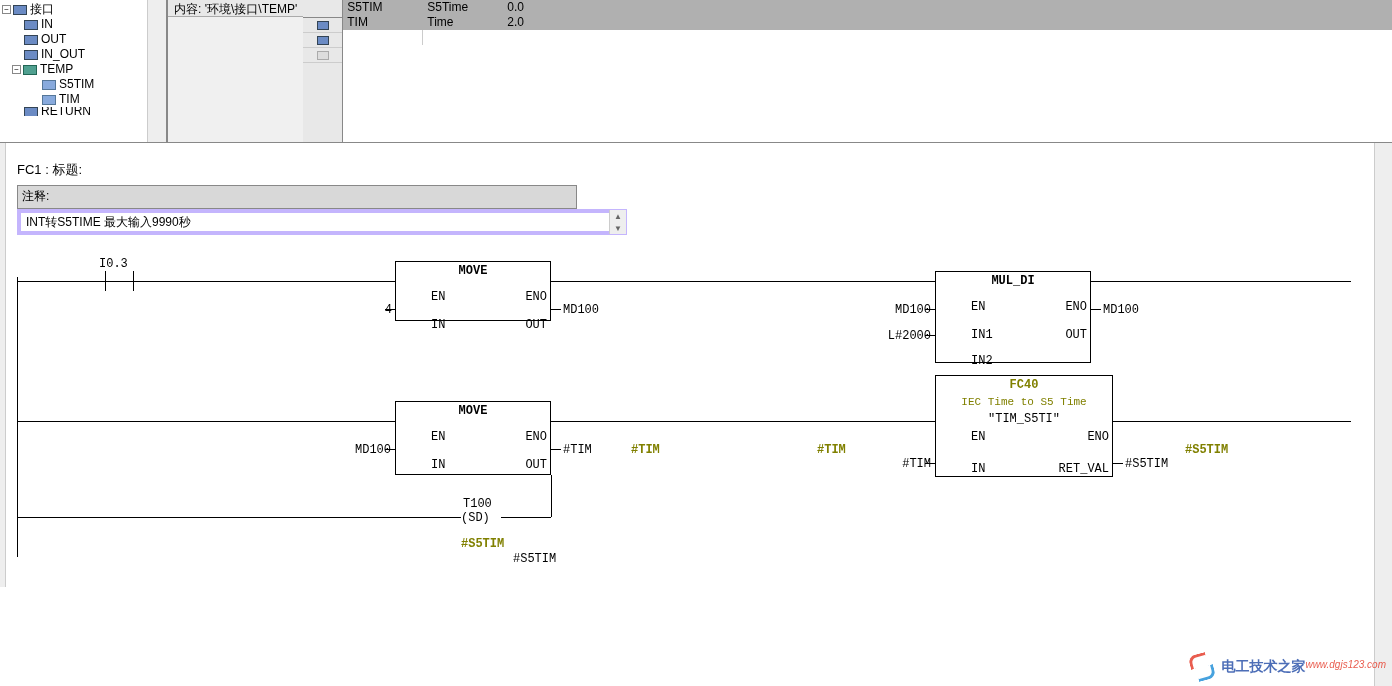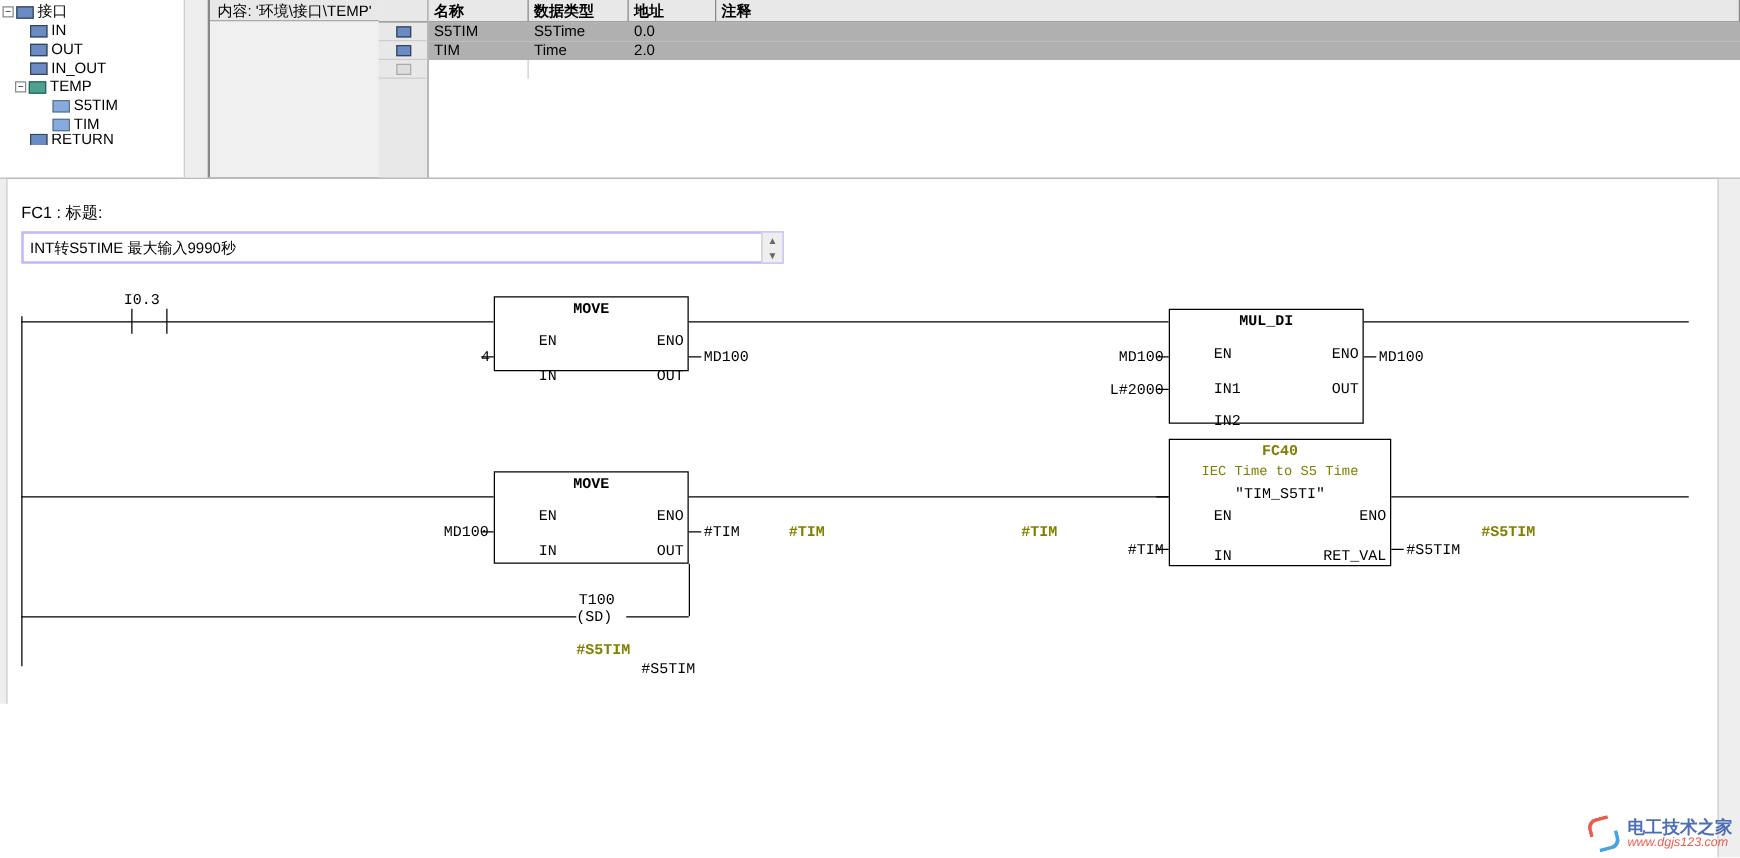--- a/index.html
+++ b/index.html
@@ -42,21 +42,21 @@
 .editor::before { content: ""; position: absolute; left: 0; top: 0; bottom: 0; width: 5px; background: #eee; border-right: 1px solid #ccc; }
 .scroll-right { position: absolute; right: 0; top: 143px; bottom: 0; width: 18px; background: #eee; border-left: 1px solid #ccc; }
 
 .fc-title { margin: 8px 0 6px 0; font-size: 13px; }
 .comment-box { width: 560px; height: 24px; background: #d8d8d8; border: 1px solid #888; padding: 2px 4px; display: flex; }
 .comment-label { color: #000; }
 
 .segment-head { display: flex; align-items: center; margin: 18px 0 4px 0; font-size: 13px; }
 .seg-badge { background: #339966; color: #fff; padding: 0 4px; height: 16px; display: inline-flex; align-items: center; margin-right: 4px; font-weight: bold; }
 .segment-input-wrap { position: relative; width: 610px; }
-.segment-input { width: 610px; height: 26px; border: 2px solid #c4b5fd; padding: 3px 5px; font-family: inherit; font-size: 12px; background: #fff; }
+.segment-input { width: 610px; height: 26px; border: 4px solid #c4b5fd; padding: 3px 5px; font-family: inherit; font-size: 12px; background: #fff; }
 .scroll-stub { position: absolute; right: 1px; top: 1px; width: 17px; height: 24px; background: #eee; border-left: 1px solid #ccc; display: flex; flex-direction: column; }
 .scroll-stub div { flex: 1; display: flex; align-items: center; justify-content: center; font-size: 8px; color: #666; }
 
 
 .ladder { position: relative; width: 1340px; height: 340px; font-family: "Courier New", monospace; font-size: 12px; margin-top: 12px; }
 .ladder .lbl { position: absolute; white-space: nowrap; }
 .ladder .wire-h { position: absolute; height: 1px; background: #000; }
 .ladder .wire-v { position: absolute; width: 1px; background: #000; }
 .ladder .contact-v { position: absolute; width: 1px; height: 20px; background: #000; }
 .ladder .box { position: absolute; border: 1px solid #000; background: #fff; }
@@ -66,21 +66,21 @@
 .ladder .port { position: absolute; font-size: 12px; margin-left: 32px; }
 .ladder .port.l { left: 3px; }
 .ladder .port.r { right: 3px; }
 .ladder .io { position: absolute; }
 .ladder .olive { color: #808000; font-weight: bold; }
 
 .watermark { position: absolute; right: 6px; bottom: 6px; display: flex; align-items: center; gap: 6px; opacity: 0.9; }
 .wm-icon { width: 26px; height: 26px; position: relative; }
 .wm-icon .s1 { position: absolute; left: 0; top: 0; width: 18px; height: 14px; border: 3px solid #e74c3c; border-right: none; border-bottom: none; border-radius: 8px 0 0 0; transform: rotate(-15deg); }
 .wm-icon .s2 { position: absolute; right: 0; bottom: 0; width: 18px; height: 14px; border: 3px solid #3498db; border-left: none; border-top: none; border-radius: 0 0 8px 0; transform: rotate(-15deg); }
-.wm-text { display: flex; flex-direction: column; line-height: 1.1; }
+.wm-text { display: flex; line-height: 1.1; }
 .wm-cn { color: #3a5fb0; font-size: 14px; font-weight: bold; }
 .wm-url { color: #e74c3c; font-size: 10px; font-style: italic; }
 </style>
 </head>
 <body>
 
 <div class="top-panel">
   <div class="tree-panel">
     <div class="tree-content">
       <div class="tree-row">
@@ -136,26 +136,20 @@
             <span class="marker-icon"></span>
           </div>
         <div class="row-marker">
             <span class="marker-icon"></span>
           </div>
         <div class="row-marker">
             <span class="marker-icon" style="background:#ddd;border-color:#aaa"></span>
           </div>
       </div>
       <div class="table-area">
-        <div class="table-head">
-          <div class="col-name">名称</div>
-          <div class="col-type">数据类型</div>
-          <div class="col-addr">地址</div>
-          <div class="col-comment">注释</div>
-        </div>
         <div class="table-body">
           <div class="table-row sel">
             <div class="col-name">S5TIM</div>
             <div class="col-type">S5Time</div>
             <div class="col-addr">0.0</div>
             <div class="col-comment"></div>
           </div>
           <div class="table-row sel">
             <div class="col-name">TIM</div>
             <div class="col-type">Time</div>
@@ -167,20 +161,23 @@
           </div>
         </div>
       </div>
     </div>
   </div>
 </div>
 
 <div class="editor">
   <div class="fc-title">FC1 : 标题:</div>
 
+  <div class="comment-box">
+    <span class="comment-label">注释:</span>
+  </div>
 
 
   <div class="segment-input-wrap">
     <input class="segment-input" value="INT转S5TIME 最大输入9990秒" style="">
     <div class="scroll-stub">
         <div>▲</div>
         <div>▼</div>
       </div>
   </div>
 

